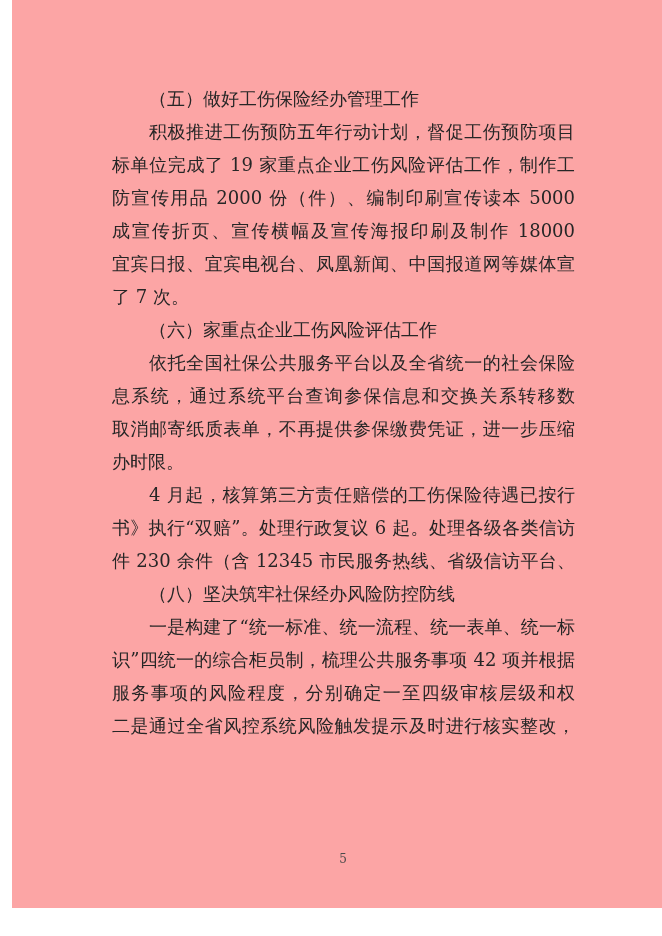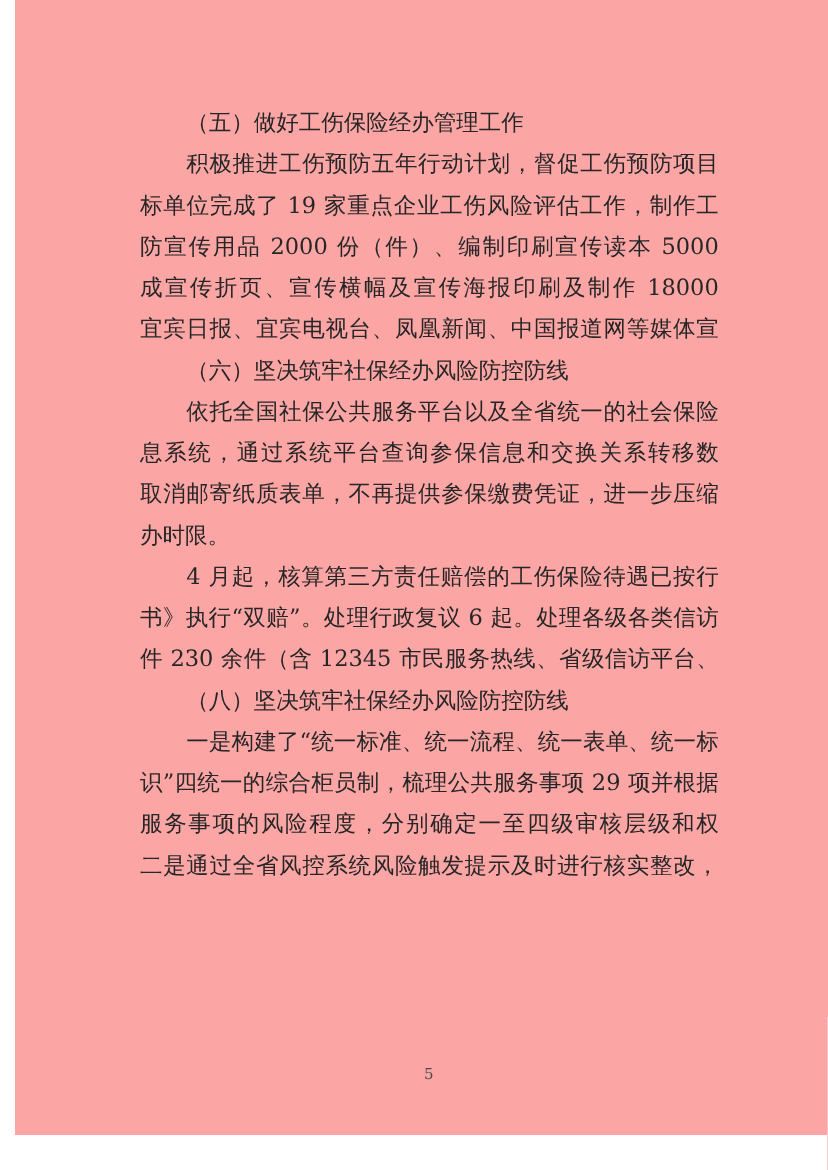--- a/index.html
+++ b/index.html
@@ -53,28 +53,29 @@
 <body>
 
 <div class="page">
   <div class="text-block">
       <div class="line indent">（五）做好工伤保险经办管理工作</div>
       <div class="line indent full">积极推进工伤预防五年行动计划，督促工伤预防项目中</div>
       <div class="line full">标单位完成了 19 家重点企业工伤风险评估工作，制作工伤预</div>
       <div class="line full">防宣传用品 2000 份（件）、编制印刷宣传读本 5000 本，完</div>
       <div class="line full">成宣传折页、宣传横幅及宣传海报印刷及制作 18000 份，在</div>
       <div class="line full">宜宾日报、宜宾电视台、凤凰新闻、中国报道网等媒体宣传</div>
-      <div class="line indent">（六）坚决筑牢社保经办风险防控防线</div>
+      <div class="line">了 7 次。</div>
+      <div class="line indent">（六）家重点企业工伤风险评估工作</div>
       <div class="line indent full">依托全国社保公共服务平台以及全省统一的社会保险信</div>
       <div class="line full">息系统，通过系统平台查询参保信息和交换关系转移数据，</div>
       <div class="line full">取消邮寄纸质表单，不再提供参保缴费凭证，进一步压缩经</div>
       <div class="line">办时限。</div>
       <div class="line indent full">4 月起，核算第三方责任赔偿的工伤保险待遇已按行政</div>
       <div class="line full">书》执行“双赔”。处理行政复议 6 起。处理各级各类信访</div>
       <div class="line full">件 230 余件（含 12345 市民服务热线、省级信访平台、领导</div>
       <div class="line indent">（八）坚决筑牢社保经办风险防控防线</div>
       <div class="line indent full">一是构建了“统一标准、统一流程、统一表单、统一标</div>
-      <div class="line full">识”四统一的综合柜员制，梳理公共服务事项 29 项并根据</div>
+      <div class="line full">识”四统一的综合柜员制，梳理公共服务事项 42 项并根据</div>
       <div class="line full">服务事项的风险程度，分别确定一至四级审核层级和权限。</div>
       <div class="line full">二是通过全省风控系统风险触发提示及时进行核实整改，进</div>
     </div>
   <div class="footer">5</div>
 </div>
 
 </body></html>

